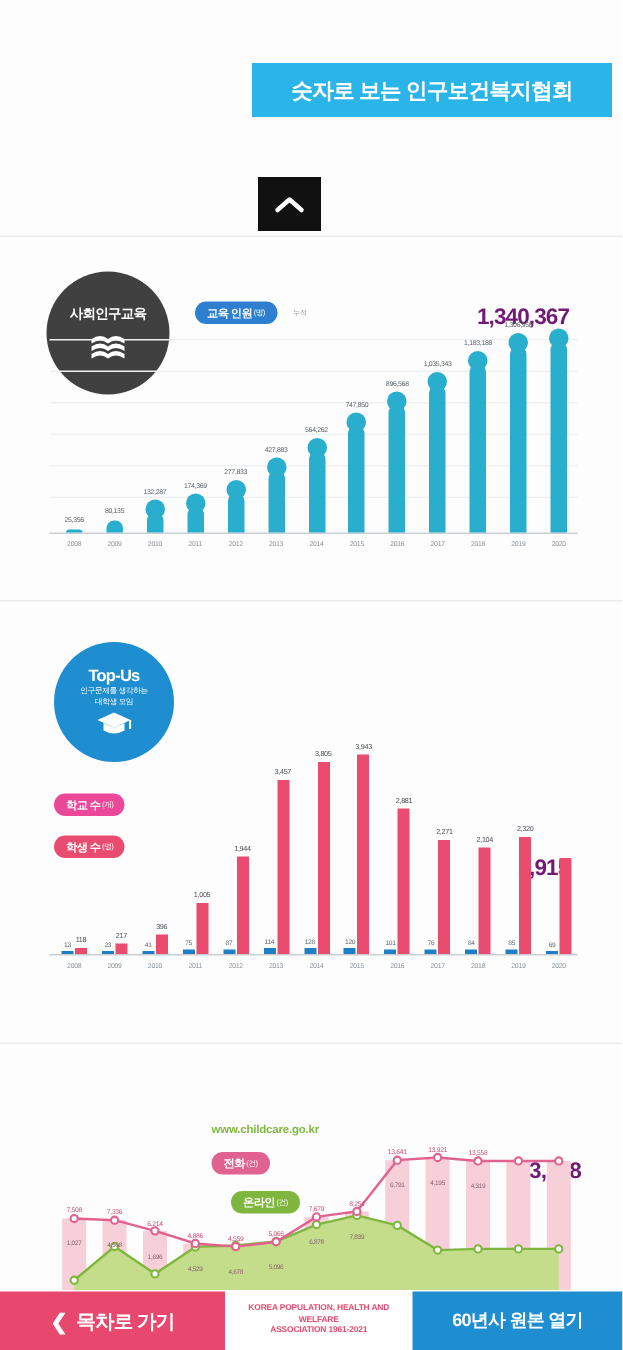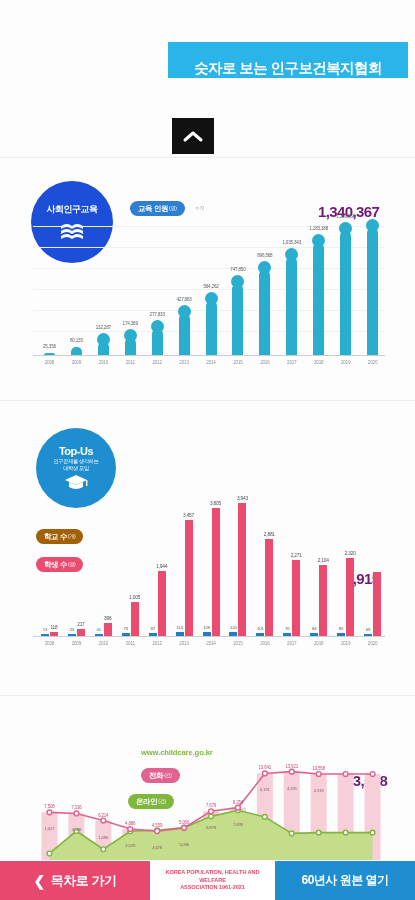--- a/index.html
+++ b/index.html
@@ -14,21 +14,21 @@
   .page { position:absolute; inset:0; background:#fdfdfd; }
 
   
   .header { position:absolute; top:36px; left:0; width:415px; height:66px; }
   .logo-wrap { position:absolute; left:24px; top:2px; width:110px; height:62px; }
   .logo-mark { position:absolute; left:0; top:0; width:78px; height:46px; }
   .logo-since { position:absolute; left:16px; top:48px; font-size:4.4px; letter-spacing:.5px; color:#6c7a8a; }
   .logo-text { position:absolute; left:80px; top:8px; font-size:10.5px; font-weight:bold; color:#1b2a4a; line-height:12px; letter-spacing:-.4px; white-space:nowrap;}
   .title-band {
     position:absolute; left:168px; top:6px; width:240px; height:36px;
-    background:#2ab4e8; display:flex; align-items:flex-end; justify-content:center;
+    background:#2ab4e8; display:flex; align-items:center; justify-content:center;
   }
   .title-band span { color:#fff; font-size:14.5px; font-weight:bold; letter-spacing:-.6px; }
 
   .scrolltop {
     position:absolute; left:172px; top:118px; width:42px; height:36px;
     background:#111; display:flex; align-items:center; justify-content:center;
   }
   .scrolltop svg { width:22px; height:14px; }
 
   .rule { position:absolute; left:0; width:415px; height:1px; background:#ececec; }
@@ -102,21 +102,21 @@
     </div>
   </div>
 
   <div class="scrolltop">
     <svg viewBox="0 0 22 14">
       <polyline points="3,11 11,4 19,11" fill="none" stroke="#fff" stroke-width="3" stroke-linecap="round" stroke-linejoin="round"></polyline>
     </svg>
   </div>
   <div class="rule" style="top:157px"></div>
 
-  <div class="badge-circle" style="left:31px; top:181px; width:82px; height:82px; background:#1d4ed8;">
+  <div class="badge-circle" style="left:31px; top:181px; width:82px; height:82px; background:#404040;">
     <div class="b-title" style="font-size:9px; margin-bottom:4px;">사회인구교육</div>
     <svg width="26" height="22" viewBox="0 0 26 22">
       <path d="M2 6 q6 -4 11 0 q5 -4 11 0 l0 3 q-6 -4 -11 0 q-5 -4 -11 0 z" fill="#fff"></path>
       <path d="M2 11 q6 -4 11 0 q5 -4 11 0 l0 3 q-6 -4 -11 0 q-5 -4 -11 0 z" fill="#fff"></path>
       <path d="M2 16 q6 -4 11 0 q5 -4 11 0 l0 3 q-6 -4 -11 0 q-5 -4 -11 0 z" fill="#fff"></path>
     </svg>
   </div>
 
   <div class="pill" style="left:130px; top:201px; background:#2f7fd0;">
     <span>교육 인원</span>
@@ -190,21 +190,21 @@
     <div class="b-title" style="font-size:11px; margin-bottom:1px;">Top-Us</div>
     <div class="b-sub">인구문제를 생각하는</div>
     <div class="b-sub" style="margin-bottom:3px;">대학생 모임</div>
     <svg width="24" height="17" viewBox="0 0 24 17">
       <path d="M12 1 L23 6 L12 11 L1 6 Z" fill="#fff"></path>
       <path d="M5 8 L5 13 q7 4 14 0 L19 8 L12 11 Z" fill="#fff"></path>
       <rect x="22" y="6" width="1.4" height="6" fill="#fff"></rect>
     </svg>
   </div>
 
-  <div class="pill" style="left:36px; top:529px; background:#a16207;">
+  <div class="pill" style="left:36px; top:529px; background:#ec4899;">
     <span>학교 수</span>
       <span class="unit">(개)</span>
   </div>
   <div class="pill" style="left:36px; top:557px; background:#ea4c6f;">
     <span>학생 수</span>
       <span class="unit">(명)</span>
   </div>
   <div class="bigval" style="left:345px; top:570px;">1,915</div>
 
   <div class="axis-line" style="left:33px; top:636px; width:352px; background:#c9ced3;"></div>
@@ -276,21 +276,21 @@
     </div>
 
   <div class="rule" style="top:695px"></div>
 
 
   <div class="note" style="left:141px; top:748px; font-size:7.6px; color:#7fb73e; font-weight:bold; letter-spacing:-.1px;">www.childcare.go.kr</div>
   <div class="pill" style="left:141px; top:768px; background:#e0628f;">
     <span>전화</span>
       <span class="unit">(건)</span>
   </div>
-  <div class="pill" style="left:128px; top:794px; background:#7fb73e;">
+  <div class="pill" style="left:154px; top:794px; background:#7fb73e;">
     <span>온라인</span>
       <span class="unit">(건)</span>
   </div>
   <div class="bigval" style="left:345px; top:772px;">13,558</div>
 
   <div id="chart3">
       <svg width="415" height="900" style="position: absolute; left: 0px; top: 0px; pointer-events: none;">
         <rect x="41.46153846153846" y="812.3630344827586" width="16" height="47.63696551724138" fill="#f7cfd9"></rect>
         <rect x="68.38461538461539" y="813.4543448275862" width="16" height="46.54565517241383" fill="#f7cfd9"></rect>
         <rect x="95.3076923076923" y="820.5732413793104" width="16" height="39.42675862068961" fill="#f7cfd9"></rect>

